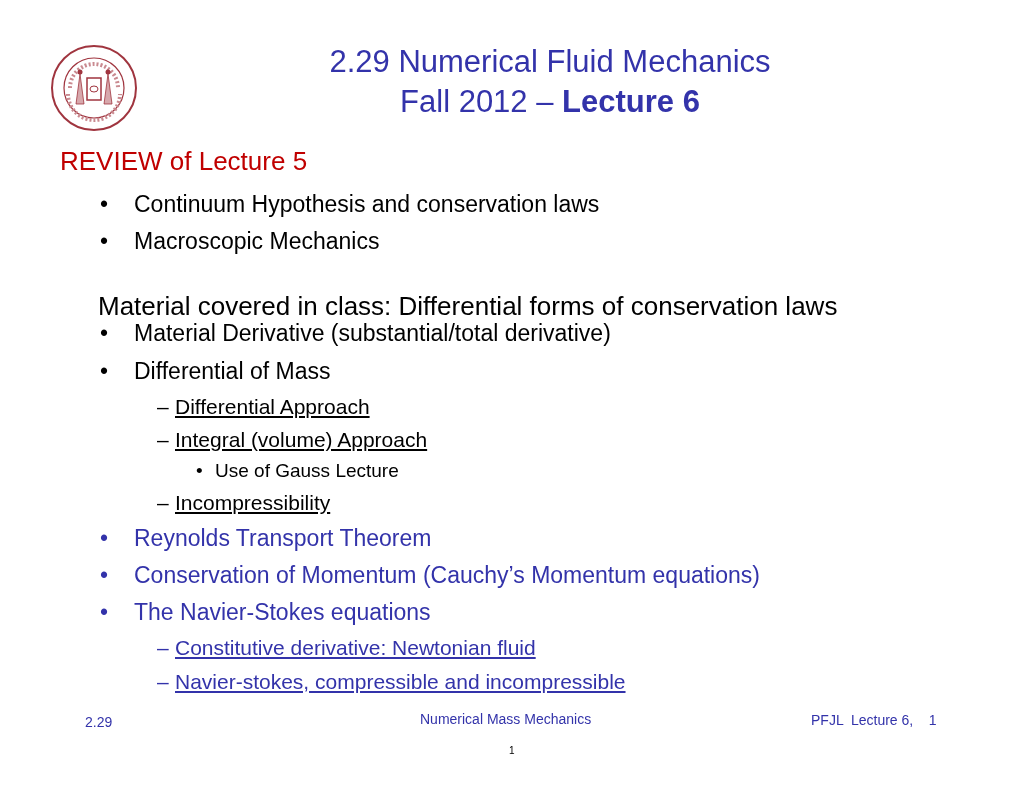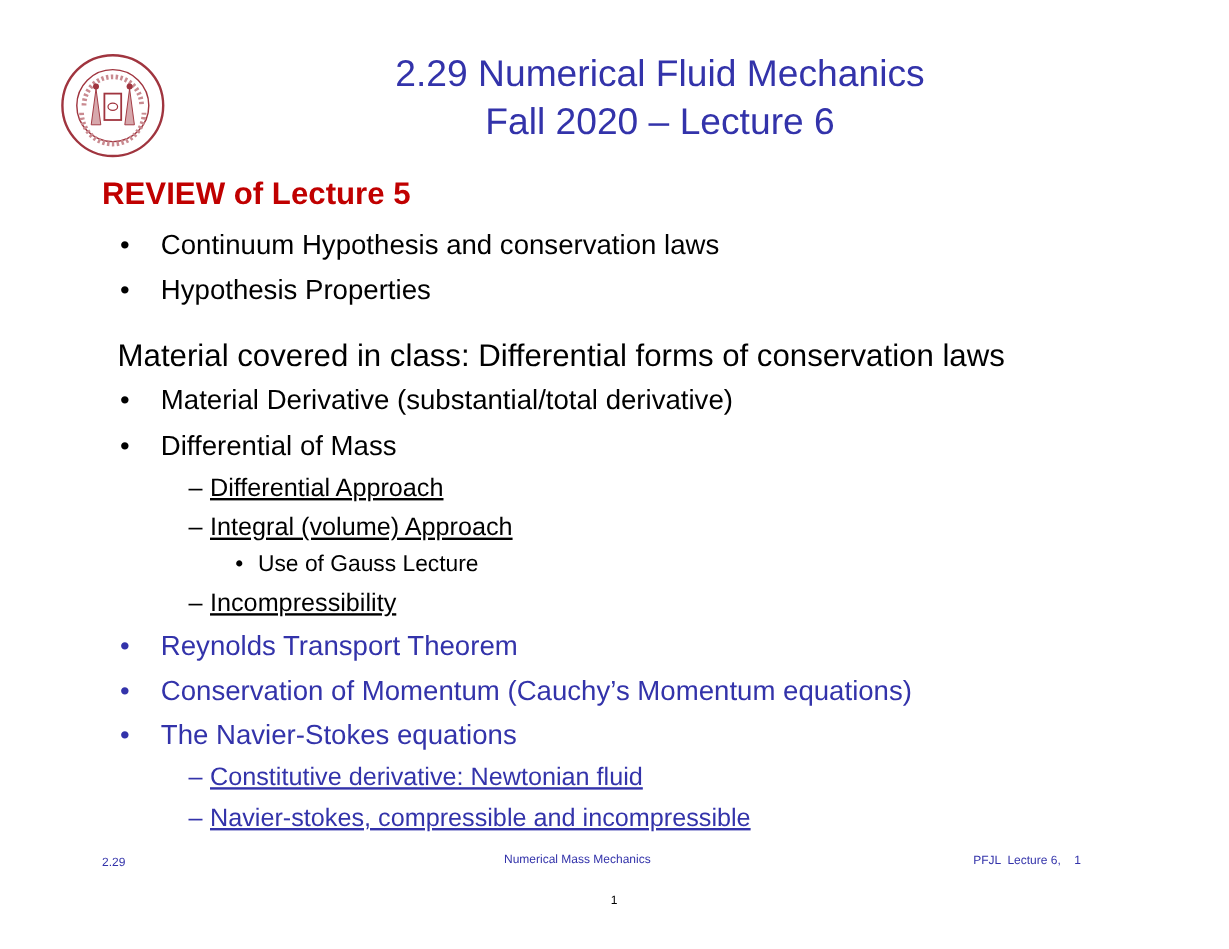--- a/index.html
+++ b/index.html
@@ -2,62 +2,62 @@
 <html><head>
 <meta charset="utf-8">
 <style>
   html, body { margin:0; padding:0; background:#ffffff; }
   body { width:1024px; height:791px; position:relative; overflow:hidden;
          font-family:"Liberation Sans", sans-serif; color:#000; }
   .abs { position:absolute; white-space:nowrap; }
   .seal { position:absolute; left:50px; top:44px; width:88px; height:88px; }
   .title1 { left:0; width:1100px; text-align:center; top:44px; font-size:31px; color:#3333aa; }
   .title2 { left:0; width:1100px; text-align:center; top:84px; font-size:31px; color:#3333aa; }
-  .title2 .bold { font-weight:normal; }
-  .review { left:85px; top:146px; font-size:26px; font-weight:bold; color:#c00000; }
+  .title2 .bold { font-weight:bold; }
+  .review { left:60px; top:146px; font-size:26px; font-weight:normal; color:#c00000; }
   .bul { font-size:23px; color:#000; }
   .bul .dot { position:absolute; left:0; }
   .blue { color:#3333aa; }
   .lvl1 { left:100px; }
   .lvl1 .txt { position:absolute; left:34px;text-align:center; }
   .lvl2 { left:157px; font-size:21px; }
   .lvl2 .txt { position:absolute; left:18px;text-decoration:underline; }
   .lvl3 { left:196px; font-size:19px; }
   .lvl3 .txt { position:absolute; left:19px; }
-  .material { left:98px; top:281px; font-size:26px; }
-  .foot { font-size:10px; color:#3333aa; }
+  .material { left:98px; top:291px; font-size:26px; }
+  .foot { font-size:14px; color:#3333aa; }
 </style>
 </head>
 <body>
 
 <svg class="seal" viewBox="0 0 88 88">
   <circle cx="44" cy="44" r="42" fill="none" stroke="#a0353f" stroke-width="2"></circle>
   <circle cx="44" cy="44" r="30" fill="none" stroke="#a0353f" stroke-width="1.2"></circle>
   <path d="M20 44 A24 24 0 0 1 68 44" fill="none" stroke="#c98a90" stroke-width="4" stroke-dasharray="2 2"></path>
   <path d="M18 50 A26 26 0 0 0 70 50" fill="none" stroke="#c98a90" stroke-width="4" stroke-dasharray="2 2"></path>
   <rect x="37" y="34" width="14" height="22" fill="none" stroke="#a0353f" stroke-width="1.5"></rect>
   <ellipse cx="44" cy="45" rx="4" ry="3" fill="none" stroke="#a0353f" stroke-width="1"></ellipse>
   <path d="M26 60 L30 30 L34 60 Z" fill="#d7a8ac" stroke="#a0353f" stroke-width="0.8"></path>
   <path d="M54 60 L58 30 L62 60 Z" fill="#d7a8ac" stroke="#a0353f" stroke-width="0.8"></path>
   <circle cx="30" cy="28" r="2.5" fill="#a0353f"></circle>
   <circle cx="58" cy="28" r="2.5" fill="#a0353f"></circle>
 </svg>
 
 <div class="abs title1">2.29 Numerical Fluid Mechanics</div>
-<div class="abs title2"><span>Fall 2020 – </span><span class="bold">Lecture 6</span></div>
+<div class="abs title2"><span>Fall 2012 – </span><span class="bold">Lecture 6</span></div>
 
 <div class="abs review">REVIEW of Lecture 5</div>
 
 <div class="abs bul lvl1" style="top:191px;">
     <span class="dot">•</span>
     <span class="txt">Continuum Hypothesis and conservation laws</span>
   </div>
 <div class="abs bul lvl1" style="top:228px;">
     <span class="dot">•</span>
-    <span class="txt">Hypothesis Properties</span>
+    <span class="txt">Macroscopic Mechanics</span>
   </div>
 
 <div class="abs material">Material covered in class: Differential forms of conservation laws</div>
 
 <div class="abs bul lvl1" style="top:320px;">
     <span class="dot">•</span>
     <span class="txt">Material Derivative (substantial/total derivative)</span>
   </div>
 <div class="abs bul lvl1" style="top:358px;">
     <span class="dot">•</span>

